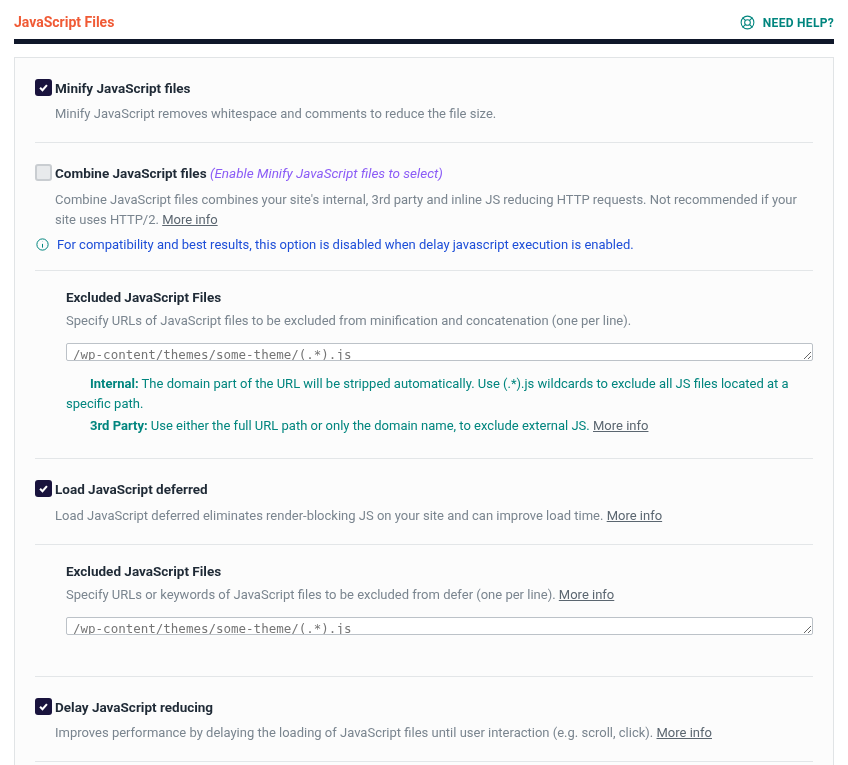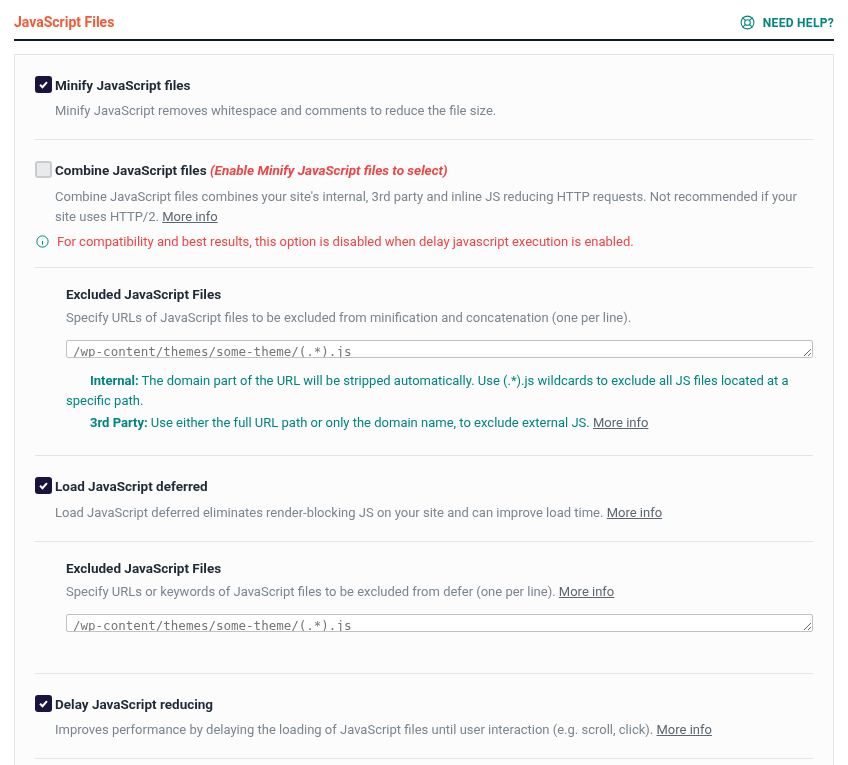--- a/index.html
+++ b/index.html
@@ -9,21 +9,21 @@
     background:#fff;
     width:848px;
     color:#333;
     font-size:13px;
   }
   .page { width:848px; padding:14px 14px 30px 14px; }
   .header-row {
     display:flex;
     justify-content:space-between;
     align-items:flex-start;
-    border-bottom:2px solid #0f172a;
+    border-bottom:5px solid #0f172a;
     padding-bottom:8px;
     margin-bottom:13px;
   }
   .section-title {
     color:#f05a35;
     font-weight:700;
     font-size:14px;
   }
   .help-link {
     display:flex;
@@ -59,31 +59,31 @@
   }
   .checkbox.unchecked {
     background:#e8eaec; border:2px solid #c9cdd1;
   }
   .checkbox.checked svg { width:11px; height:11px; stroke:#fff; stroke-width:3; fill:none; }
   .opt-body { flex:1; min-width:0; }
   .opt-title {
     color:#1f2a36; font-weight:700; font-size:13.5px; line-height:1.5;
   }
   .opt-title .subtle {
-    color:#ef4444; font-style:italic; font-weight:700;
+    color:#8b5cf6; font-style:italic; font-weight:400;
   }
   .opt-desc {
     color:#7a858f; font-size:13px; line-height:1.55; margin-top:6px;
   }
   .more-link {
     color:#5b6670; text-decoration:underline; cursor:pointer;
   }
   .compat-note {
     display:flex; align-items:center; gap:7px;
-    color:#ef4444; font-size:13px; margin:7px 0 0 0;
+    color:#1d4ed8; font-size:13px; margin:7px 0 0 0;
   }
   .compat-note svg { width:15px; height:15px; stroke:#00857e; stroke-width:1.6; fill:none; flex:0 0 auto; }
   .divider {
     border:none; border-top:1px solid #e3e6e8; margin:18px 0 0 0;
   }
   .sub-block {
     margin-left:31px; padding-top:18px;
   }
   .sub-title { font-weight:700; color:#1f2a36; font-size:13.5px; }
   .sub-desc { color:#7a858f; font-size:13px; margin-top:6px; line-height:1.55; }

